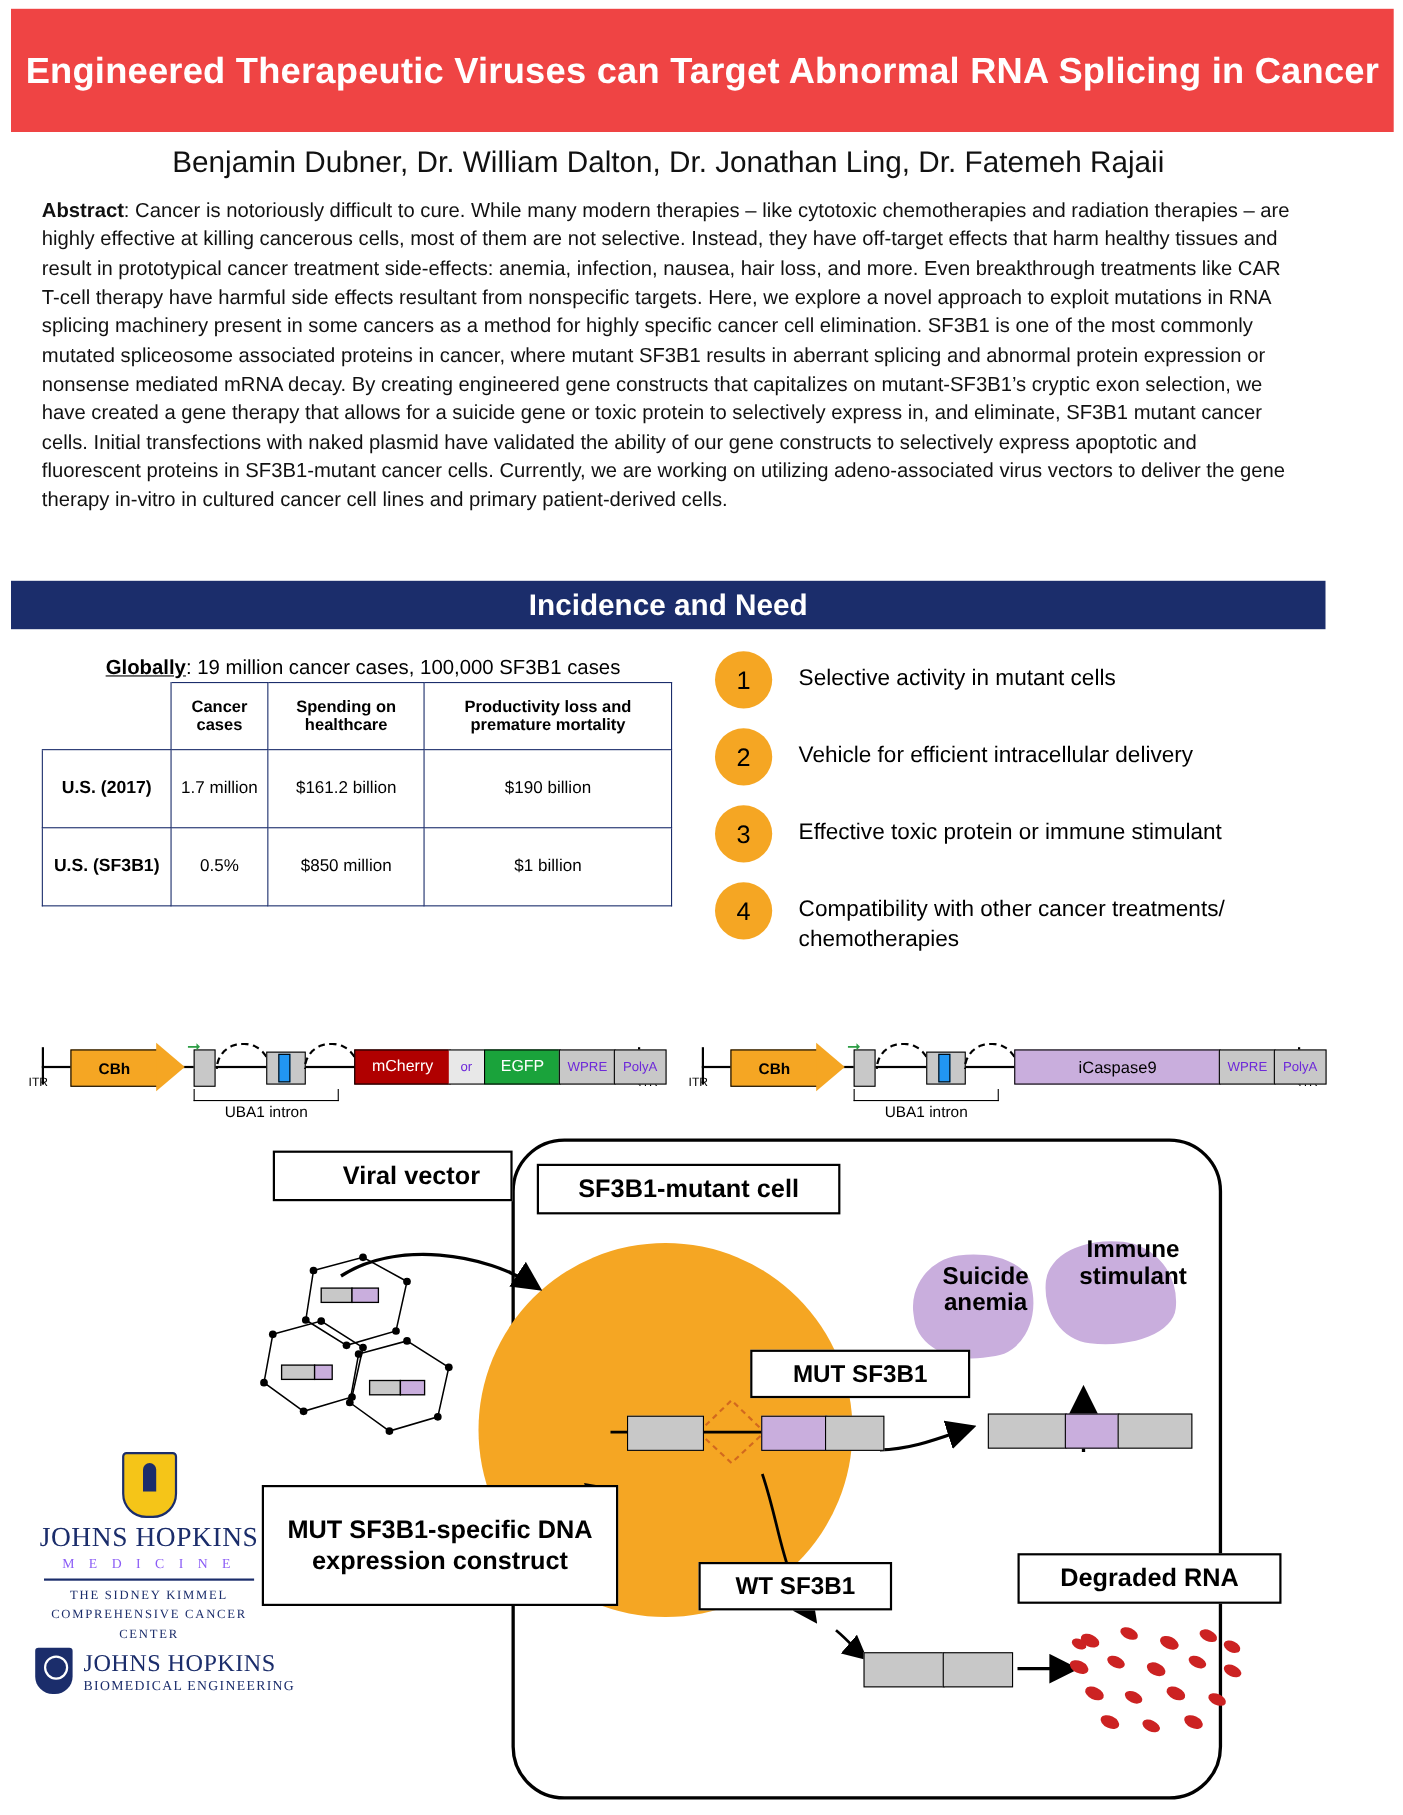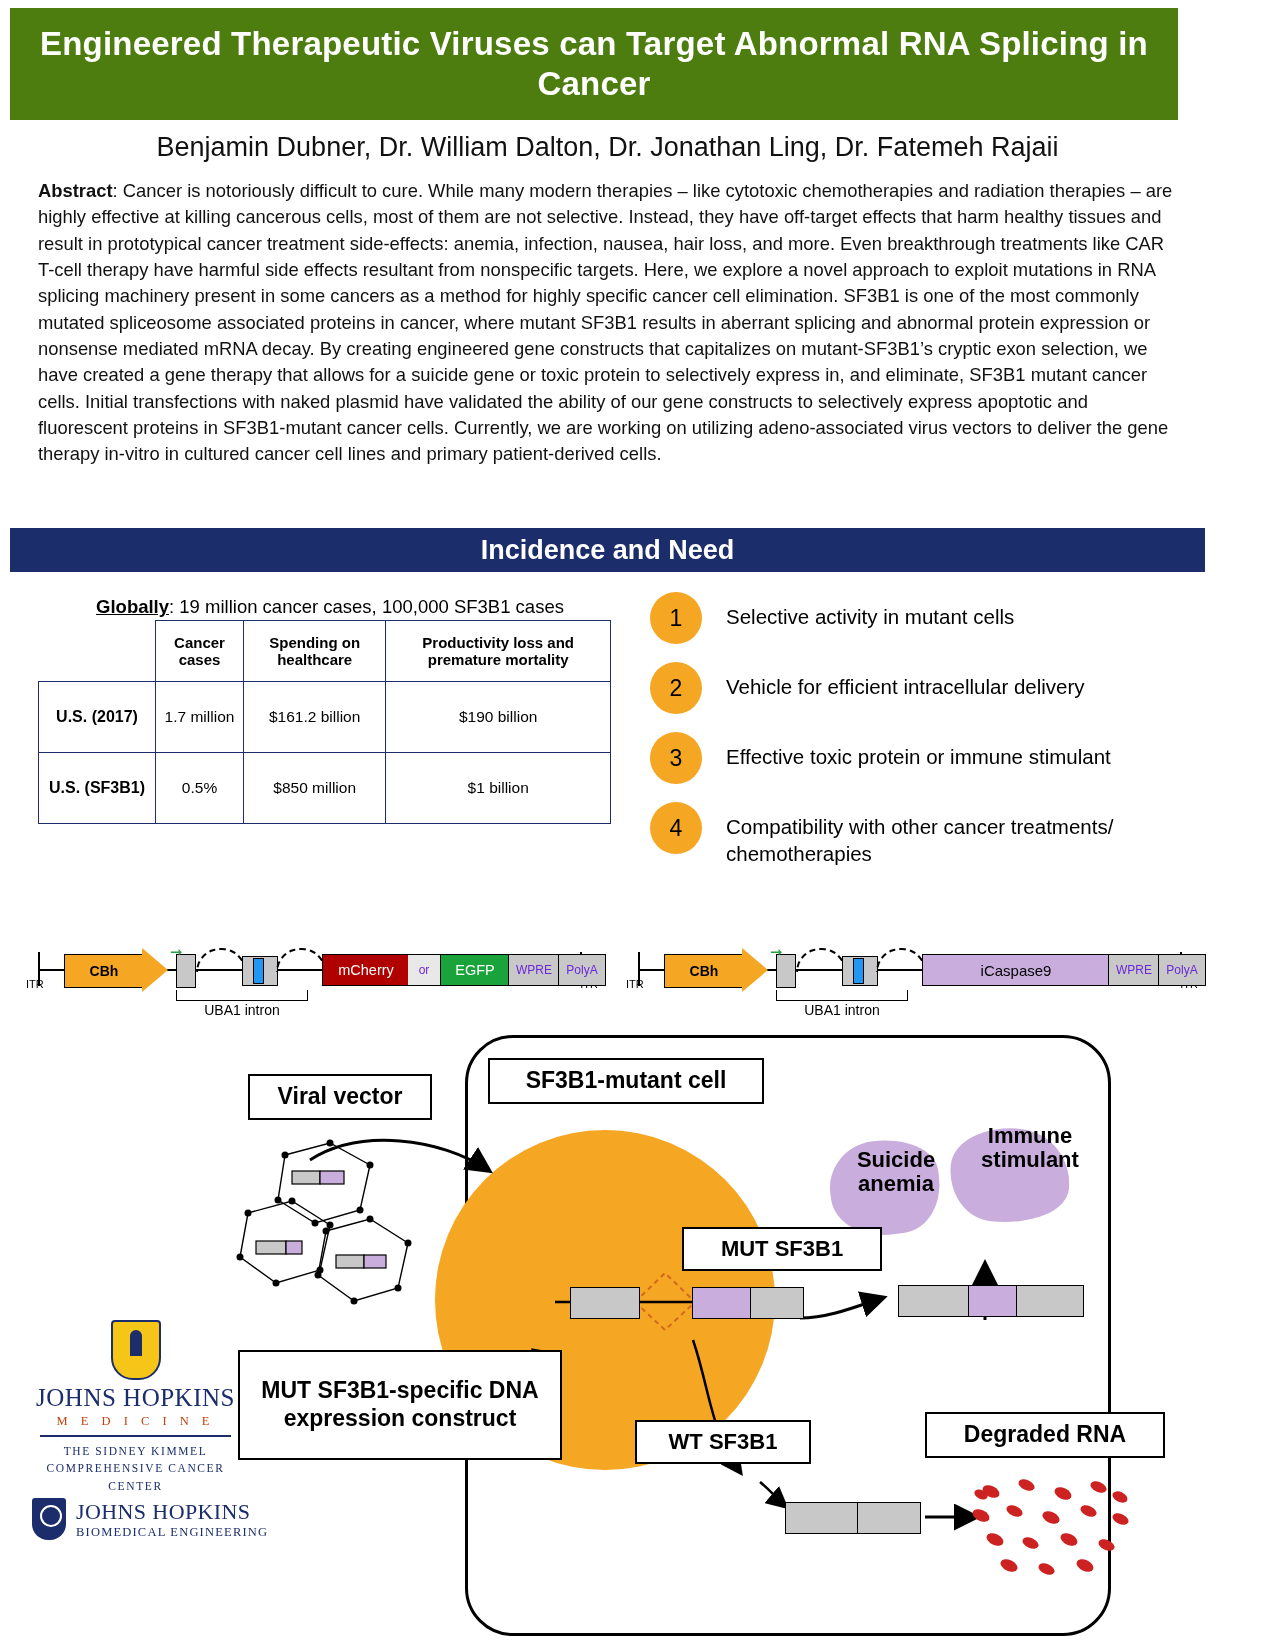--- a/index.html
+++ b/index.html
@@ -18,23 +18,23 @@
   .poster {
     width: 1275px;
     height: 1650px;
     position: relative;
   }
   
   .title-bar {
     position: absolute;
     left: 10px;
     top: 8px;
-    width: 1168px;
+    width: 1257px;
     height: 112px;
-    background: #4d7c0f;
+    background: #ef4444;
     color: #fff;
     display: flex;
     align-items: center;
     justify-content: center;
     text-align: center;
   }
   .title-bar h1 {
     margin: 0;
     font-size: 33px;
     font-weight: bold;
@@ -354,21 +354,21 @@
     font-family: "Liberation Serif", serif;
     font-size: 25px;
     color: #1b2d6b;
     letter-spacing: 0.5px;
     margin-top: 4px;
     font-weight: normal;
   }
   .jhm-med {
     font-family: "Liberation Serif", serif;
     font-size: 12.5px;
-    color: #c2410c;
+    color: #8b5cf6;
     letter-spacing: 5px;
     margin-top: 2px;
   }
   .jhm-rule { height: 2px; background: #1b2d6b; margin: 6px 12px; }
   .jhm-kimmel {
     font-family: "Liberation Serif", serif;
     font-size: 11.5px;
     color: #1b2d6b;
     letter-spacing: 1.6px;
     line-height: 1.5;
@@ -621,21 +621,21 @@
       <div class="red-dot" style="left:28px;  top:82px; width:18px; height:11px;"></div>
       <div class="red-dot" style="left:66px;  top:86px; width:17px; height:10px;"></div>
       <div class="red-dot" style="left:104px; top:82px; width:18px; height:11px;"></div>
       <div class="red-dot" style="left:140px; top:14px; width:16px; height:10px;"></div>
       <div class="red-dot" style="left:2px;   top:12px; width:14px; height:9px;"></div>
     </div>
 
     <div class="blob" id="blob1"></div>
     <div class="blob" id="blob2"></div>
 
-    <div class="labelbox" style="left:238px; top:44px; width:180px; height:42px; font-size:23px;">Viral vector</div>
+    <div class="labelbox" style="left:238px; top:16px; width:180px; height:42px; font-size:23px;padding-left:34px;">Viral vector</div>
     <div class="labelbox" style="left:478px; top:28px; width:272px; height:42px; font-size:23px;">SF3B1-mutant cell</div>
     <div class="labelbox" style="left:228px; top:320px; width:320px; height:106px; font-size:23px; flex-direction:column;">MUT SF3B1-specific DNA expression construct</div>
     <div class="labelbox" style="left:672px; top:197px; width:196px; height:40px; font-size:22px;">MUT SF3B1</div>
     <div class="labelbox" style="left:625px; top:390px; width:172px; height:40px; font-size:22px;">WT SF3B1</div>
     <div class="labelbox" style="left:915px; top:382px; width:236px; height:42px; font-size:23px;">Degraded RNA</div>
     <div class="plainlabel" style="left:826px; top:118px; width:120px; font-size:22px;">Suicide anemia</div>
     <div class="plainlabel" style="left:950px; top:94px; width:140px; font-size:22px;">Immune stimulant</div>
   </div>
 
   <div class="logos">

